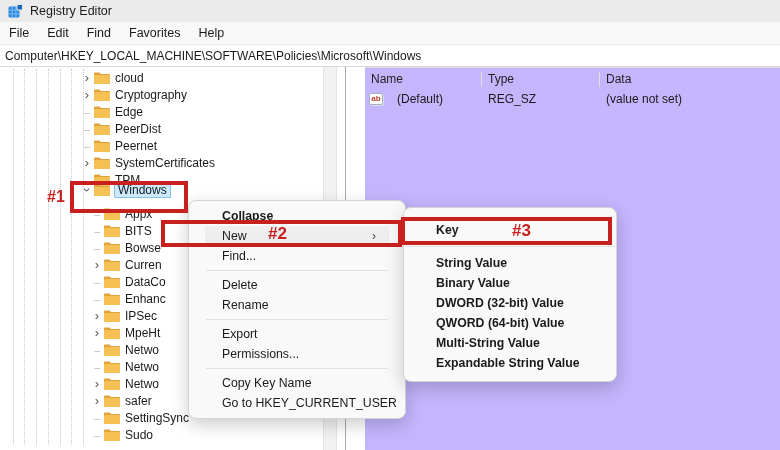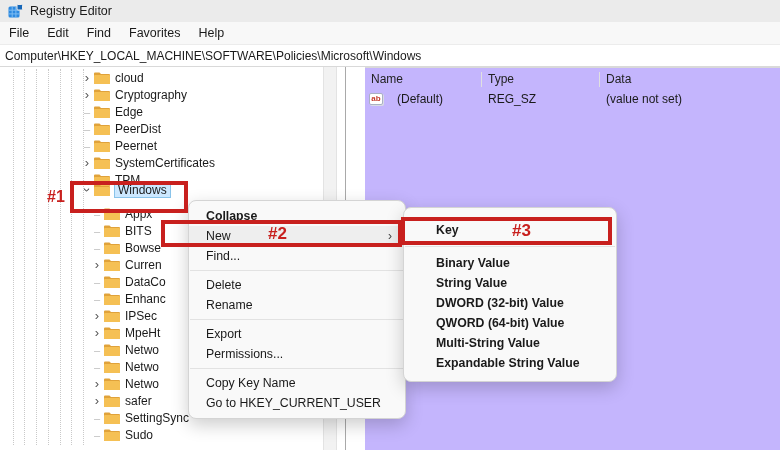--- a/index.html
+++ b/index.html
@@ -41,21 +41,21 @@
   .hsep { position:absolute; top:4px; width:1px; height:15px; background:#e0e0e0; }
   .lrow { position:absolute; top:22px; left:0; width:433px; height:18px; font-size:12px; }
   .lrow .cell { position:absolute; top:0; height:18px; display:flex; align-items:center; white-space:nowrap;gap:10px; }
   .abicon { display:inline-block; width:14px; height:12px; background:#fff;
     border:1px solid #aab0c4; border-radius:2px; color:#c53b2e; font-size:8px;
     font-weight:bold; text-align:center; line-height:10px; margin-right:4px;
     box-shadow:1px 1px 0 #d8dbe4; }
 
   .cmenu { position:absolute; left:188px; top:200px; width:218px;
     background:#f9f9f9; border:1px solid #d4d4d4; border-radius:8px;
-    box-shadow:0 6px 18px rgba(0,0,0,.20); padding:5px 0; z-index:5; }
+    box-shadow:0 6px 18px rgba(0,0,0,.20); padding:5px 16px; z-index:5; }
   .mi { position:relative; height:20px; line-height:20px; font-size:12.3px;
     padding-left:17px; cursor:default; white-space:nowrap; }
   .mi.bold { font-weight:bold; }
   .mi.hl { background:#eeeeee; }
   .mi .arrow { position:absolute; right:13px; top:0; font-size:12px; color:#444; }
   .msep { height:1px; background:#e2e2e2; margin:4px 1px; }
 
   .smenu { position:absolute; left:403px; top:207px; width:214px;
     background:#f9f9f9; border:1px solid #d4d4d4; border-radius:8px;
     box-shadow:0 6px 18px rgba(0,0,0,.20); padding:12px 0 8px 0; z-index:6;font-weight:bold; }
@@ -308,22 +308,22 @@
   <div class="mi"><span>Export</span></div>
   <div class="mi"><span>Permissions...</span></div>
   <div class="msep"></div>
   <div class="mi"><span>Copy Key Name</span></div>
   <div class="mi"><span>Go to HKEY_CURRENT_USER</span></div>
 </div>
 
 <div class="smenu">
   <div class="smi first"><span>Key</span></div>
   <div class="ssep"></div>
+  <div class="smi"><span>String Value</span></div>
   <div class="smi"><span>Binary Value</span></div>
-  <div class="smi"><span>String Value</span></div>
   <div class="smi"><span>DWORD (32-bit) Value</span></div>
   <div class="smi"><span>QWORD (64-bit) Value</span></div>
   <div class="smi"><span>Multi-String Value</span></div>
   <div class="smi"><span>Expandable String Value</span></div>
 </div>
 
 <div class="anno" style="left:70px; top:181px; width:118px; height:32px;"></div>
 <span class="alabel" style="left:47px; top:188px; font-size:16px;">#1</span>
 
 <div class="anno" style="left:161px; top:220px; width:241px; height:27px;"></div>

